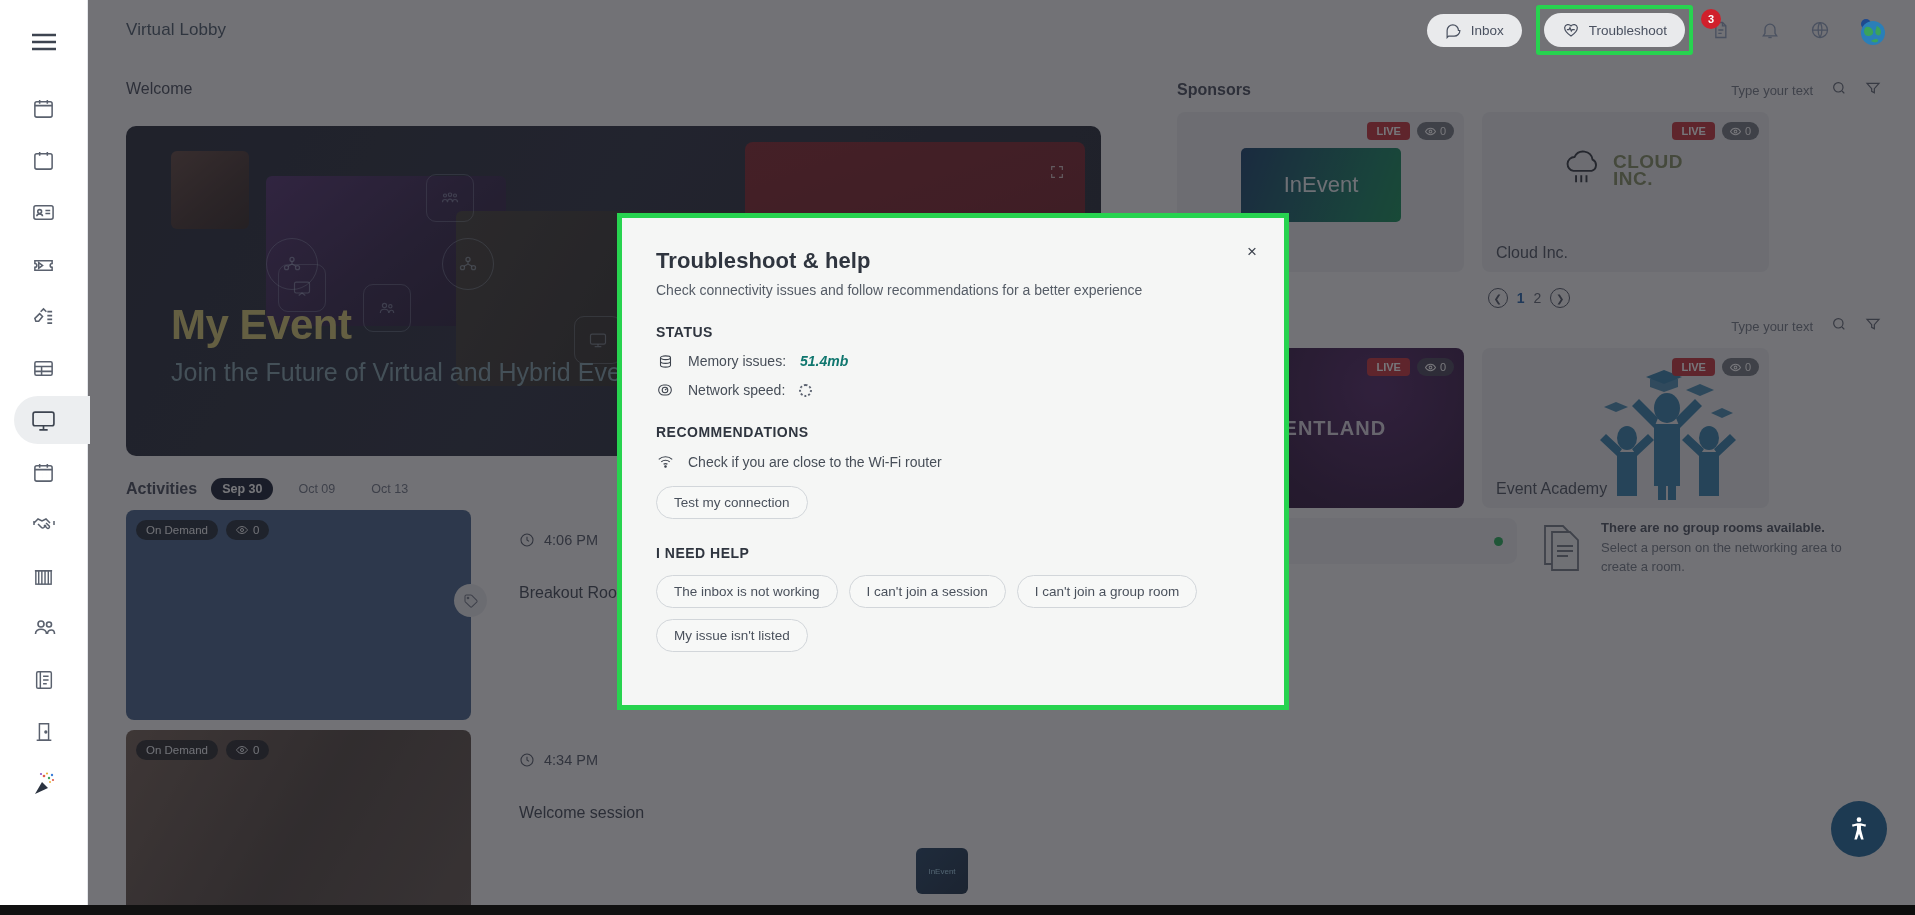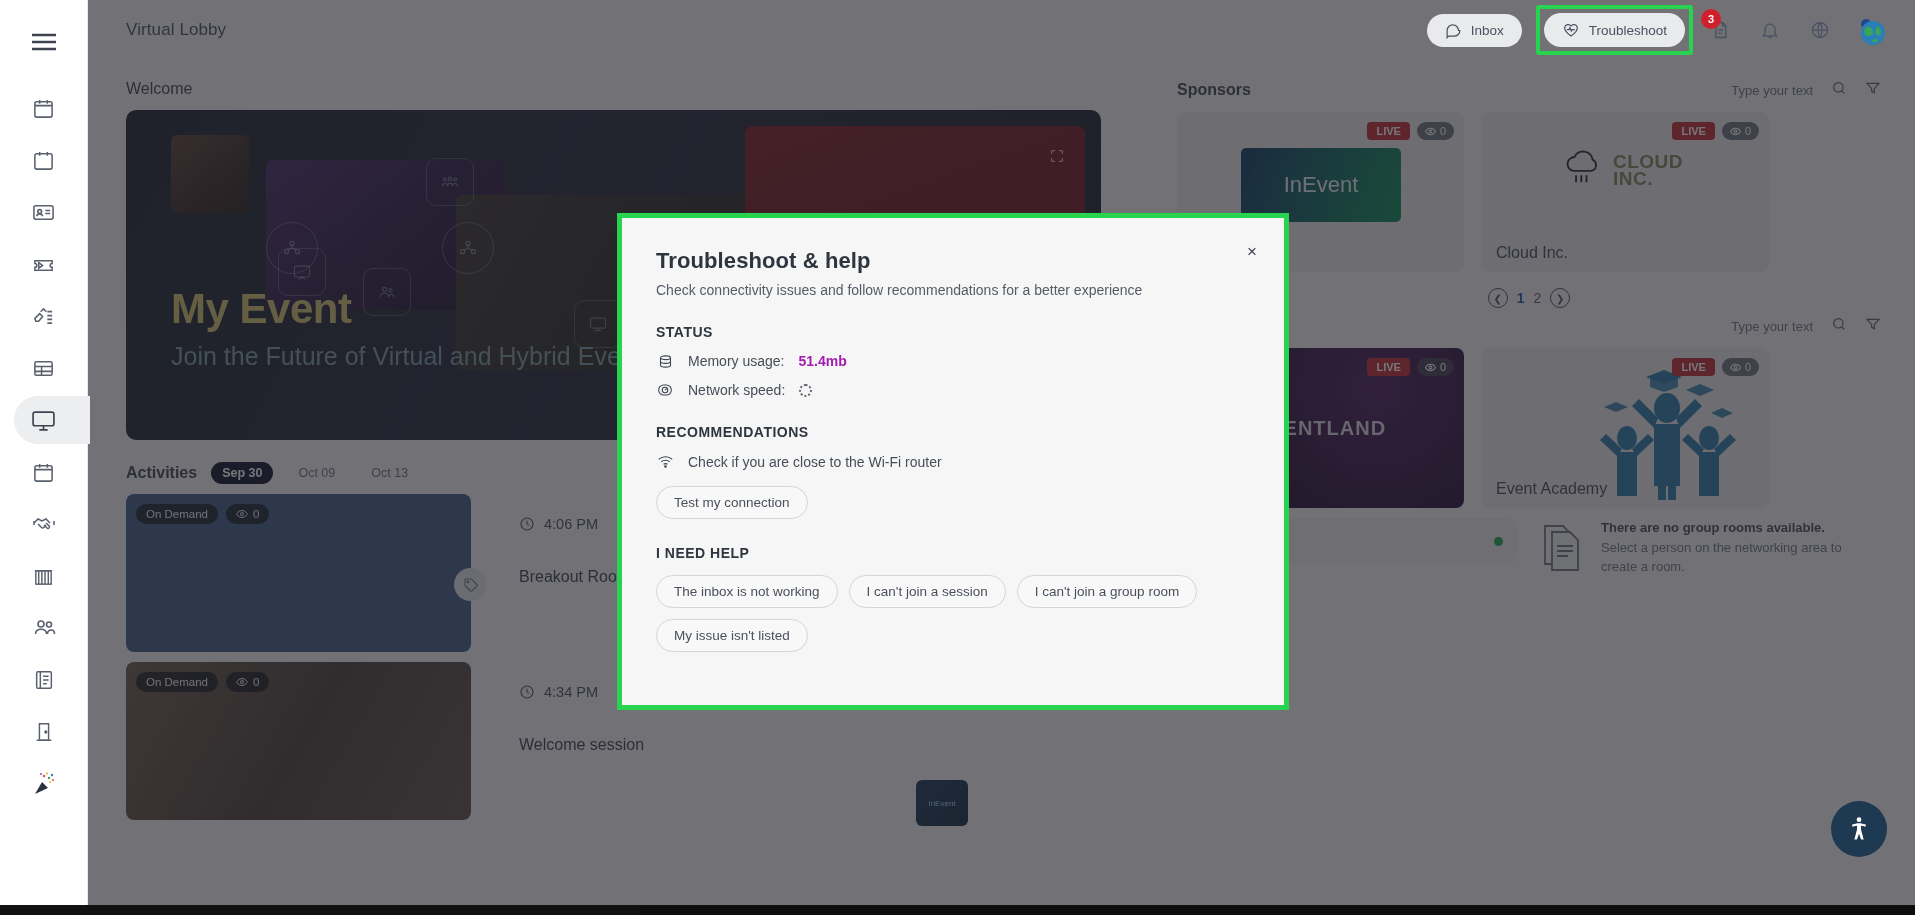--- a/index.html
+++ b/index.html
@@ -70,21 +70,21 @@
   .badge-count {
     position: absolute; top: 2px; left: 4px;
     min-width: 20px; height: 20px; border-radius: 10px;
     background: #d0202c; color: #fff; font-size: 11px; font-weight: bold;
     display: flex; align-items: center; justify-content: center; padding: 0 5px;
   }
   .avatar-globe { width: 34px; height: 34px; border-radius: 50%; overflow: hidden; position: relative; }
 
   
   .main-col { position: absolute; left: 88px; top: 60px; width: 1055px; bottom: 0; }
-  .sec-head { font-size: 16px; color: #3f4654; margin: 20px 0 12px 38px; }
+  .sec-head { font-size: 16px; color: #3f4654; margin: 20px 0 28px 38px; }
   .hero {
     margin-left: 38px; width: 975px; height: 330px; border-radius: 10px;
     background: linear-gradient(120deg,#1d2230 0%, #232838 45%, #1a1f2c 100%);
     position: relative; overflow: hidden;
   }
   .hero-news {
     position: absolute; right: 16px; top: 16px; width: 340px; height: 300px;
     background: linear-gradient(160deg,#7e1d25,#5d151c); border-radius: 8px;
   }
   .hero-news-t { color: #e9d7d8; font-size: 19px; padding: 22px 0 0 22px; }
@@ -120,21 +120,21 @@
   }
   .hero-sub {
     position: absolute; left: 45px; top: 232px; font-size: 25px; color: #7c9ca6;
   }
   .act-row { display: flex; align-items: center; margin: 22px 0 6px 38px; gap: 14px; }
   .act-title { font-size: 16px; color: #3f4654; font-weight: bold; }
   .date-chip { font-size: 12.5px; color: #6b7280; padding: 4px 11px; border-radius: 12px; }
   .date-chip.on { background: #0f172a; color: #ffffff; font-weight: bold; }
   .act-item { display: flex; margin-left: 38px; margin-top: 10px; position: relative; }
   .act-thumb {
-    width: 345px; height: 158px; border-radius: 8px; position: relative;
+    width: 345px; height: 210px; border-radius: 8px; position: relative;
     background: #3f5e86;
     padding-left: 44px;
   }
   .act-thumb.photo { background: linear-gradient(120deg,#6d5a4e,#4a3f39 50%,#5e5149); }
   .thumb-tags { position: absolute; left: 10px; top: 10px; display: flex; gap: 8px; }
   .tag {
     background: rgba(20,24,32,.82); color: #eef1f4; font-size: 11.5px;
     padding: 4px 10px; border-radius: 11px; display: flex; align-items: center; gap: 5px;
   }
   .tag-circle {
@@ -218,21 +218,21 @@
   .modal-inner { position: relative; width: 100%; height: 100%; padding: 30px 34px; }
   .modal-close {
     position: absolute; right: 20px; top: 22px; width: 24px; height: 24px;
     display: flex; align-items: center; justify-content: center;
     color: #3c424d; font-size: 17px;
   }
   .m-title { font-size: 22px; color: #2f353f; font-weight: bold; letter-spacing: .1px; }
   .m-sub { font-size: 14px; color: #555c66; margin-top: 8px; }
   .m-sec { font-size: 14px; color: #2f353f; font-weight: bold; letter-spacing: .5px; margin-top: 26px; }
   .m-line { display: flex; align-items: center; gap: 14px; margin-top: 13px; font-size: 14px; color: #474e58; }
-  .m-line b { color: #a21caf; }
+  .m-line b { color: #0f766e; font-style: italic; }
   .m-ico { width: 18px; display: flex; align-items: center; justify-content: center; color: #3d434d; }
   .spinner {
     width: 13px; height: 13px; border-radius: 50%;
     border: 2px dotted #5b6270; display: inline-block; vertical-align: -2px;
   }
   .m-btn {
     display: inline-block; margin-top: 16px; padding: 8px 17px;
     border: 1px solid #d2d6da; border-radius: 18px; background: #f7f8f7;
     font-size: 13.5px; color: #4a515c;
   }
@@ -720,21 +720,21 @@
 
       <div class="m-sec">STATUS</div>
       <div class="m-line">
         <span class="m-ico">
           <svg width="15" height="15" viewBox="0 0 24 24" fill="none" stroke="currentColor" stroke-width="1.7">
               <ellipse cx="12" cy="6" rx="8" ry="3"></ellipse>
               <path d="M4 6v6c0 1.7 3.6 3 8 3s8-1.3 8-3V6"></path>
               <path d="M4 12v6c0 1.7 3.6 3 8 3s8-1.3 8-3v-6"></path>
             </svg>
         </span>
-        <span>Memory usage:</span>
+        <span>Memory issues:</span>
         <b>51.4mb</b>
       </div>
       <div class="m-line">
         <span class="m-ico">
           <svg width="16" height="16" viewBox="0 0 24 24" fill="none" stroke="currentColor" stroke-width="1.6">
               <rect x="2.5" y="4.5" width="19" height="15" rx="7.5"></rect>
               <circle cx="12" cy="12" r="4.2"></circle>
               <path d="M12 12l2.6-2.2"></path>
             </svg>
         </span>

